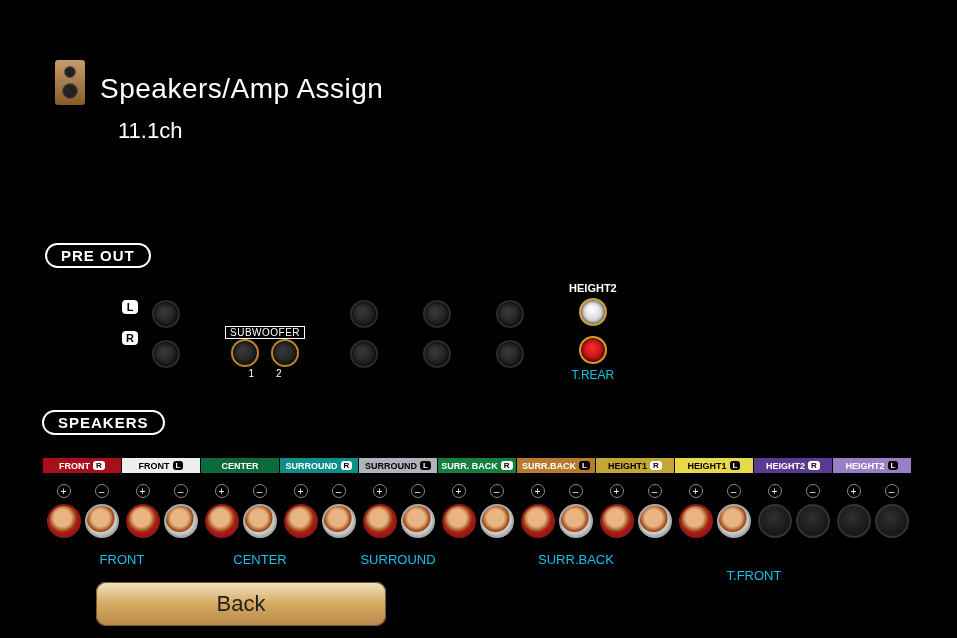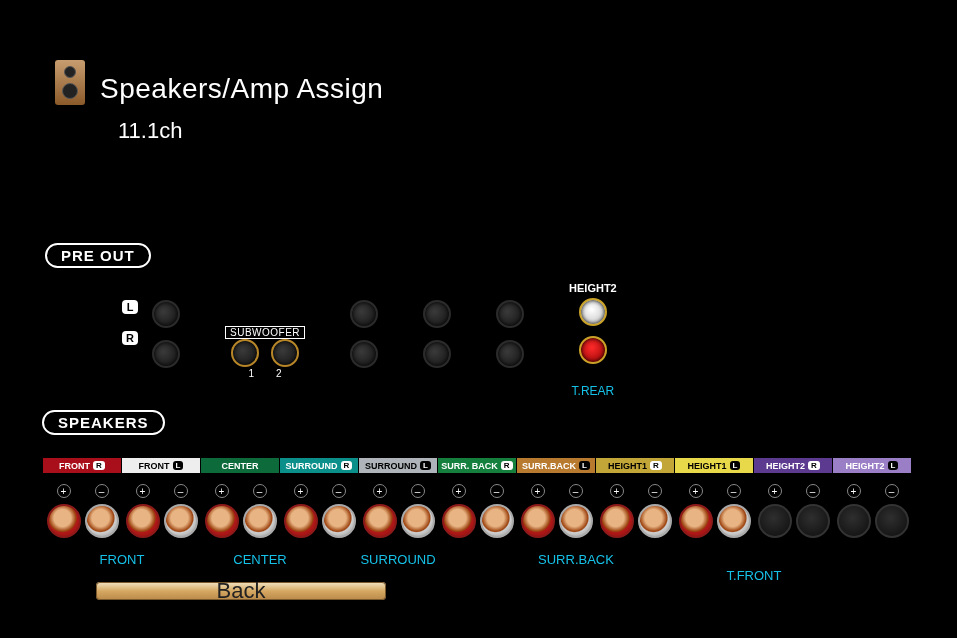--- a/index.html
+++ b/index.html
@@ -21,21 +21,21 @@
 .rca.white{background:radial-gradient(circle at 45% 40%,#fff,#bbb);border:2px solid #c9a227}
 .rca.red{background:radial-gradient(circle at 45% 40%,#ff2a2a,#8b0000);border:2px solid #c9a227}
 .rca-col{display:flex;flex-direction:column;gap:12px;align-items:center}
 .rca-row{display:flex;gap:12px}
 .preout-row{position:absolute;left:152px;top:300px;display:flex;align-items:flex-start;gap:45px}
 .sub-label{font-size:10px;border:1px solid #fff;padding:0 4px;margin-top:2px;letter-spacing:0.5px}
 .sub-wrap{display:flex;flex-direction:column;align-items:center}
 .sub-nums{font-size:10px;display:flex;gap:22px;margin-top:1px}
 .height2-col{display:flex;flex-direction:column;align-items:center}
 .height2-lbl{font-size:11px;font-weight:bold;margin-bottom:4px}
-.trear-lbl{color:#16c1e8;font-size:12px;margin-top:20px;font-weight:500}
+.trear-lbl{color:#16c1e8;font-size:12px;margin-top:4px;font-weight:500}
 .terminal-strip{position:absolute;left:43px;top:458px;display:flex}
 .term-cell{width:79px;display:flex;flex-direction:column;align-items:center}
 .term-label{width:78px;height:15px;font-size:9px;font-weight:bold;color:#fff;display:flex;align-items:center;justify-content:center;gap:3px;margin-bottom:3px;border-right:1px solid #000}
 .term-label.red{background:#a90f1a}
 .term-label.white{background:#eee;color:#000}
 .term-label.green{background:#0d6b3b}
 .term-label.teal{background:#0b8f8a}
 .term-label.grey{background:#aeb4b9;color:#000}
 .term-label.brown{background:#15803d}
 .term-label.tan{background:#b87a2e}
@@ -48,21 +48,21 @@
 .pm-row{display:flex;gap:24px;margin-top:8px;font-size:12px}
 .pm-row .pm{width:12px;height:12px;border-radius:50%;border:1px solid #888;display:flex;align-items:center;justify-content:center;font-size:10px}
 .posts{display:flex;gap:4px;margin-top:6px}
 .post{width:34px;height:34px;border-radius:50%;position:relative;box-shadow:0 0 4px #000}
 .post .ring{position:absolute;inset:0;border-radius:50%}
 .post.red .ring{background:radial-gradient(circle at 45% 40%,#e8b483 35%,#9c4310 55%,#b01818 60%,#8b0c0c 100%);border:2px solid #8d1a1a}
 .post.silver .ring{background:radial-gradient(circle at 45% 40%,#e8b483 35%,#9c4310 55%,#cfcfcf 60%,#888 100%);border:2px solid #a9a9a9}
 .post.black .ring{background:radial-gradient(circle at 45% 40%,#2f2f2f,#0d0d0d);border:2px solid #333}
 .bottom-labels{position:absolute;left:43px;top:552px;display:flex;color:#16c1e8;font-size:13px;font-weight:500}
 .bottom-labels span{text-align:center}
-.back-btn{position:absolute;left:96px;top:582px;width:290px;height:18px;background:linear-gradient(180deg,#f3e4c4,#d5a862 50%,#b9894a);border-radius:4px;color:#222;font-size:22px;display:flex;align-items:center;justify-content:center;box-shadow:inset 0 0 0 1px #7a5a2c;cursor:pointer}
+.back-btn{position:absolute;left:96px;top:582px;width:290px;height:44px;background:linear-gradient(180deg,#f3e4c4,#d5a862 50%,#b9894a);border-radius:10px;color:#222;font-size:22px;display:flex;align-items:center;justify-content:center;box-shadow:inset 0 0 0 1px #7a5a2c;cursor:pointer}
 </style>
 </head>
 <body>
 
 <div class="screen">
   <div class="header">
     <div class="speaker-icon">
       <div class="dot small"></div>
       <div class="dot"></div>
     </div>

